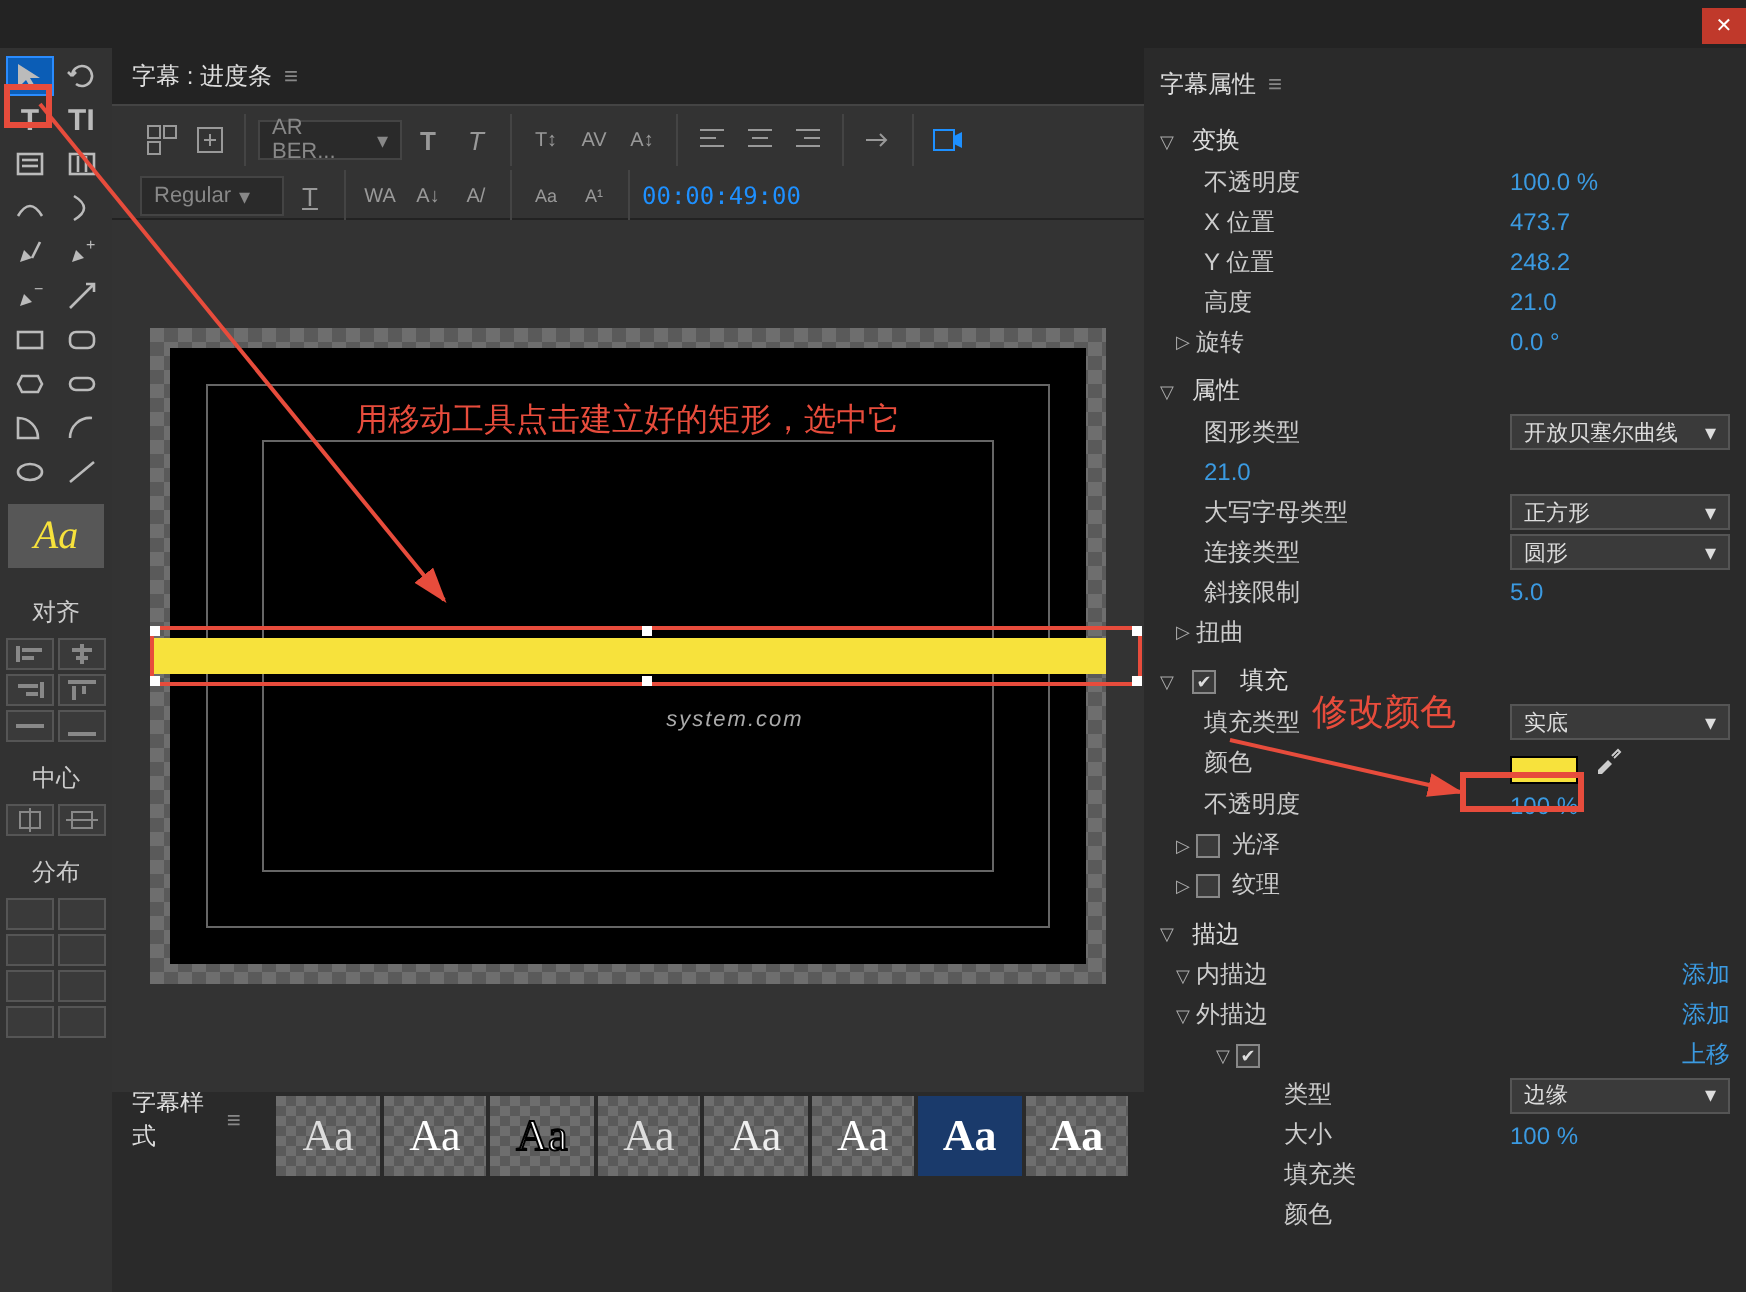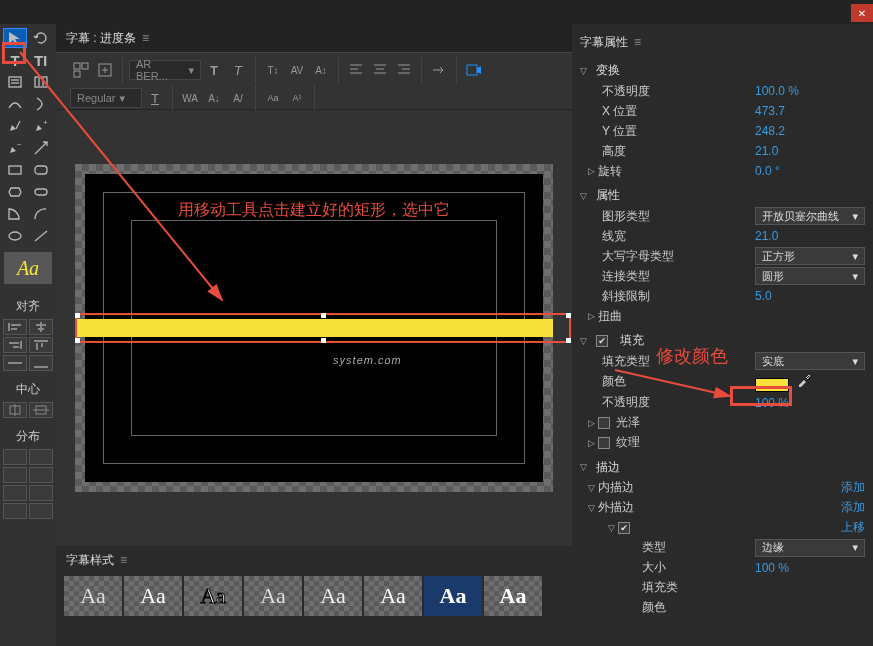--- a/index.html
+++ b/index.html
@@ -147,21 +147,21 @@
     height:30px; pointer-events:none;
   }
   .sel-handle{
     position:absolute;width:5px;height:5px;background:#fff;
   }
 
   
   .styles-panel{
     height:100px;
     background:#2a2a2a;
-    display:flex;flex-direction:column;
+    display:flex;flex-direction:row;
   }
   .styles-row{
     display:flex;gap:2px;padding:2px 8px;overflow:hidden;
   }
   .style-sw{
     width:58px;height:40px;
     display:flex;align-items:center;justify-content:center;
     font-family:Georgia,serif;font-size:22px;
     background:
       linear-gradient(45deg,#5a5a5a 25%,transparent 25%) 0 0/10px 10px,
@@ -530,20 +530,23 @@
             </div>
         </div>
         <div class="tb-group">
           <div class="tb-btn">
               <span style="font-size:9px;">Aa</span>
             </div>
           <div class="tb-btn">
               <span style="font-size:9px;">A¹</span>
             </div>
         </div>
+        <div class="tb-group" style="border:none">
+          <span class="tb-time">00:00:49:00</span>
+        </div>
       </div>
     </div>
 
     <div class="canvas-area">
       <div class="checker">
         <div class="black-frame">
           <div class="safe-outer"></div>
           <div class="safe-inner"></div>
         </div>
         <div class="red-instruction">用移动工具点击建立好的矩形，选中它</div>
@@ -615,21 +618,20 @@
         <span>属性</span>
       </div>
     <div class="prop-row">
         <span class="prop-label">图形类型</span>
         <div class="prop-select">
           <span>开放贝塞尔曲线</span>
           <span>▾</span>
         </div>
       </div>
     <div class="prop-row">
-        <span class="prop-label">线宽</span>
         <span class="prop-val">21.0</span>
       </div>
     <div class="prop-row">
         <span class="prop-label">大写字母类型</span>
         <div class="prop-select">
           <span>正方形</span>
           <span>▾</span>
         </div>
       </div>
     <div class="prop-row">

